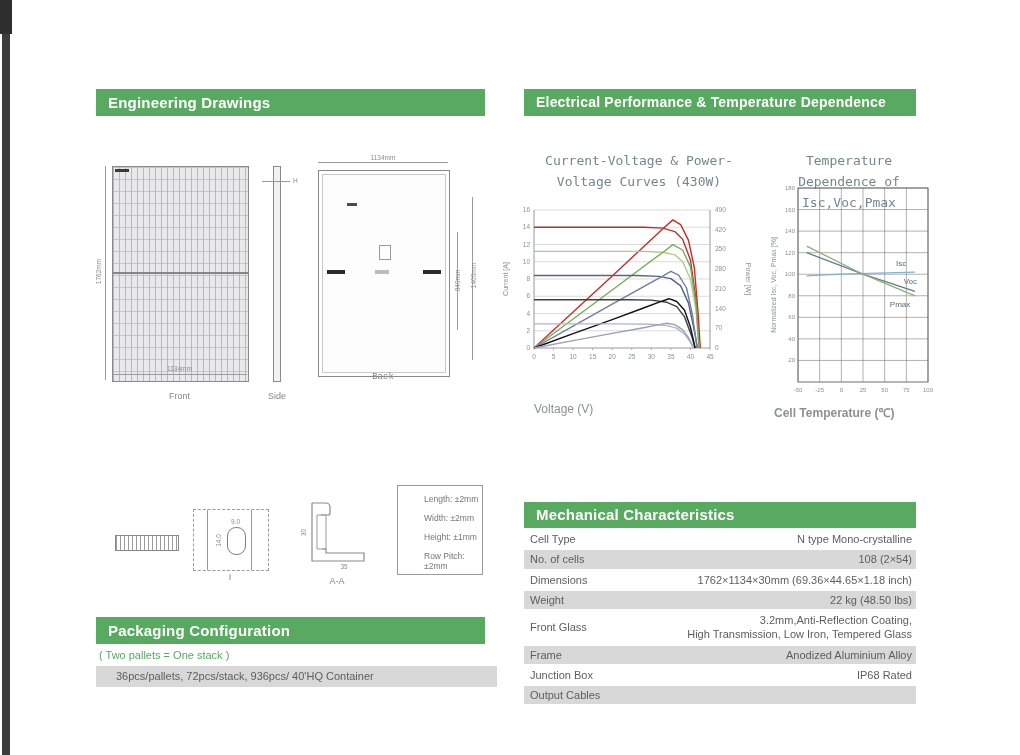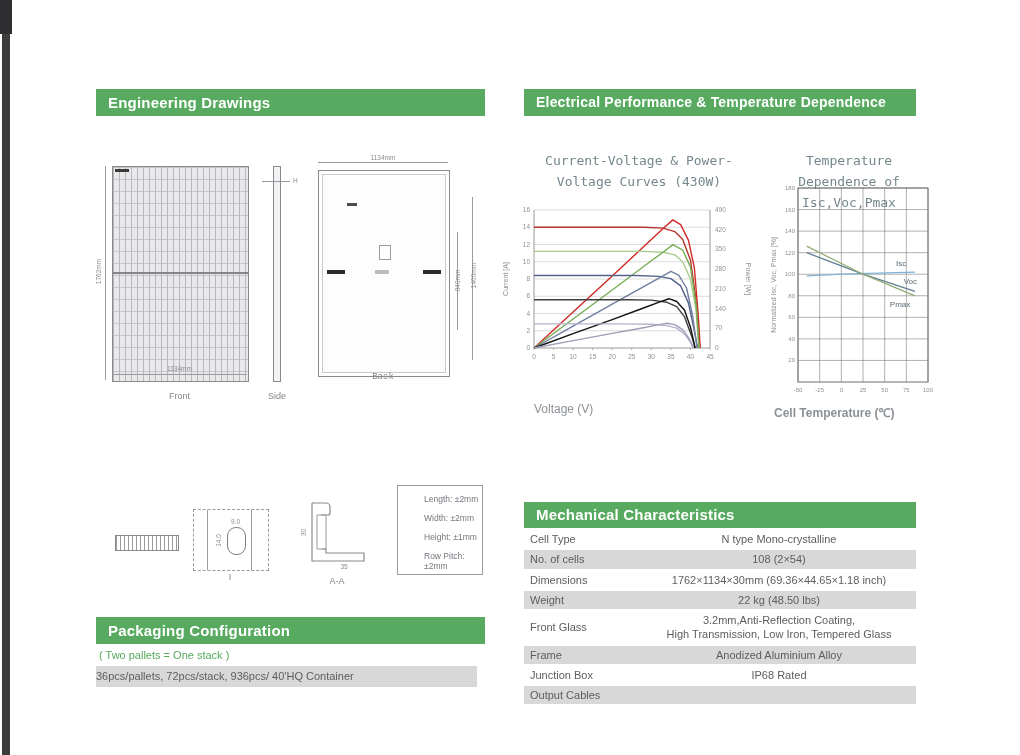--- a/index.html
+++ b/index.html
@@ -25,26 +25,26 @@
   .cap-t{left:774px;top:404px;width:160px;font-weight:bold;}
   svg.chart{position:absolute;}
   #iv-chart{left:498px;top:190px;}
   #temp-chart{left:768px;top:176px;}
 
   
   .mech-table{position:absolute;left:524px;top:530px;width:392px;font-size:11px;color:#5d5d5d;}
   .mrow{display:flex;align-items:center;margin-bottom:2px;min-height:18px;}
   .mrow.shaded{background:#d8d8d8;}
   .mlabel{width:112px;padding-left:6px;}
-  .mvalue{flex:1;text-align:center;line-height:1.3;padding:2px 4px;}
+  .mvalue{flex:1;text-align:right;line-height:1.3;padding:2px 4px;}
 
   
   .pack-note{position:absolute;left:99px;top:649px;font-size:11px;color:#57aa5f;}
   .pack-row{position:absolute;left:96px;top:666px;width:381px;background:#d8d8d8;
-            font-size:11px;color:#5d5d5d;line-height:21px;height:21px;padding-left:0;}
+            font-size:11px;color:#5d5d5d;line-height:21px;height:21px;padding-left:20px;}
 
   
   .front-panel{position:absolute;left:112px;top:166px;width:135px;height:214px;
      border:1px solid #8a8a8a;
      background:repeating-linear-gradient(90deg,#b9b9bd 0,#b9b9bd 1px,transparent 1px,transparent 6px),
                 repeating-linear-gradient(180deg,#c6c6ca 0,#c6c6ca 1px,transparent 1px,transparent 12px),#e9e9ec;}
   .front-mid{position:absolute;left:0;top:49%;width:100%;height:2px;background:#85858a;}
   .front-logo{position:absolute;left:2px;top:2px;width:14px;height:3px;background:#3a3a3a;}
   .dim-line-v{position:absolute;width:1px;background:#9a9aa0;}
   .dim-line-h{position:absolute;height:1px;background:#9a9aa0;}

